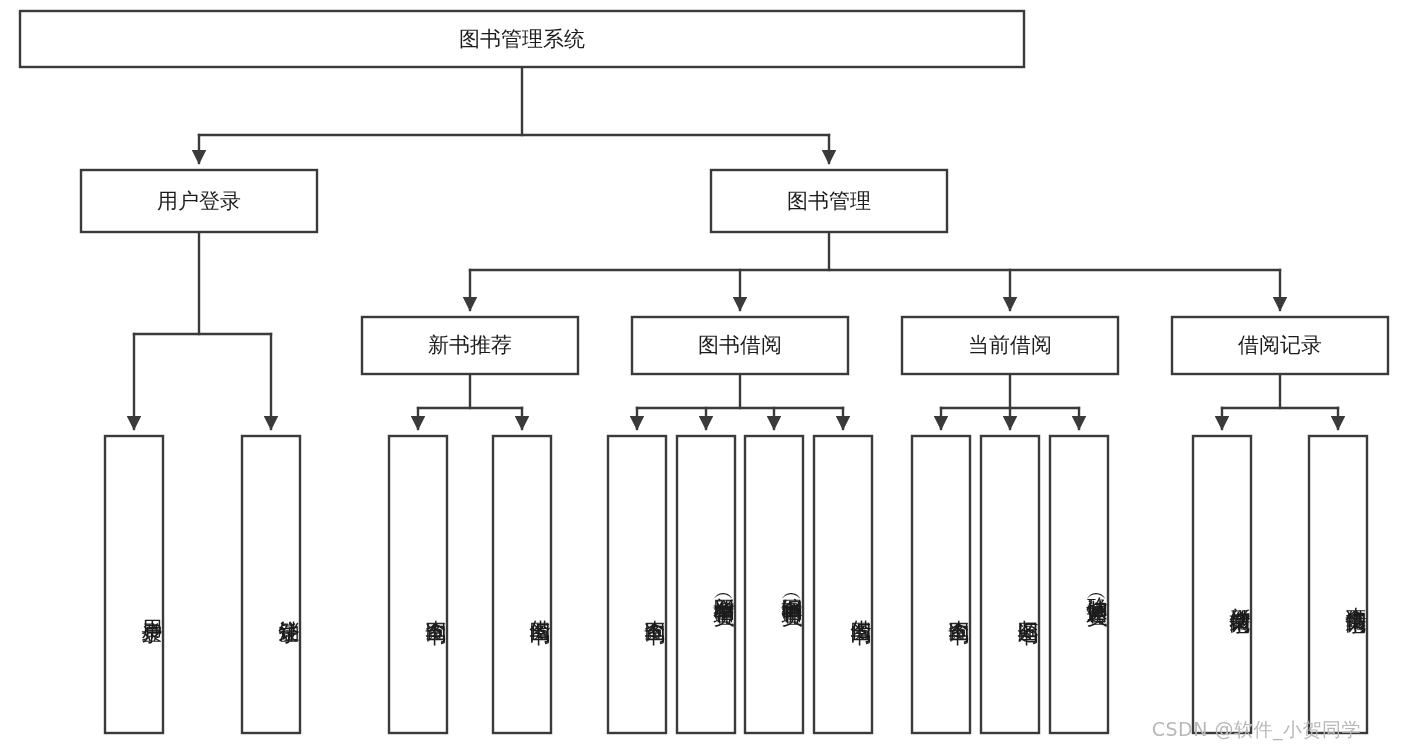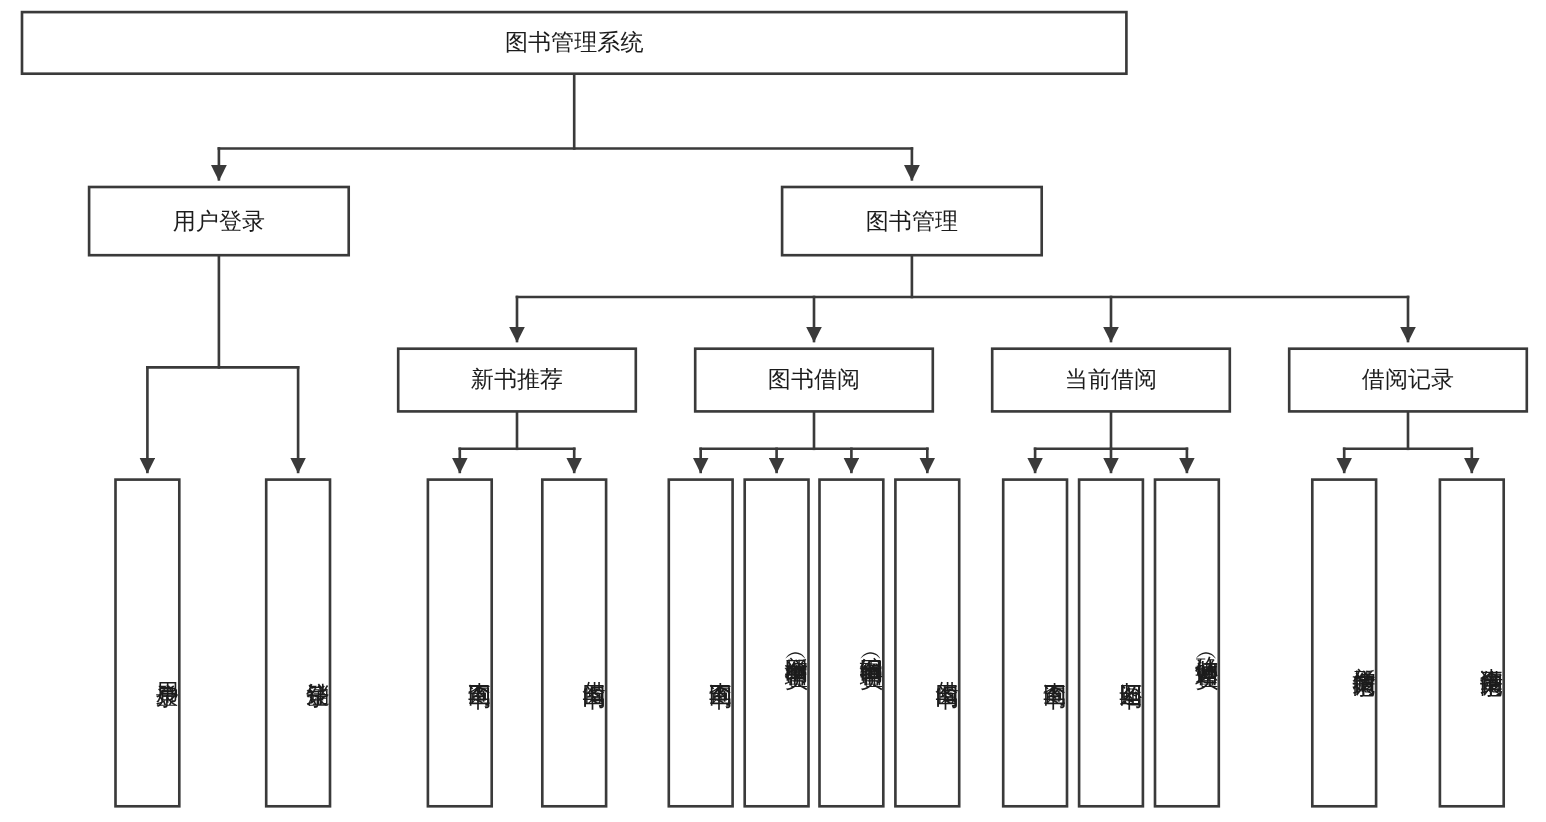--- a/index.html
+++ b/index.html
@@ -199,14 +199,15 @@
   <div class="node-label-v" style="left:608px; top:486px; width:58px; height:240px;">查询图书</div>
   <div class="node-label-v" style="left:677px; top:444px; width:58px; height:285px;">新增图书（管理员）</div>
   <div class="node-label-v" style="left:745px; top:444px; width:58px; height:285px;">编辑图书（管理员）</div>
   <div class="node-label-v" style="left:814px; top:486px; width:58px; height:240px;">借阅图书</div>
   <div class="node-label-v" style="left:912px; top:486px; width:58px; height:240px;">查询图书</div>
   <div class="node-label-v" style="left:981px; top:486px; width:58px; height:240px;">归还图书</div>
   <div class="node-label-v" style="left:1050px; top:444px; width:58px; height:285px;">确认归还（管理员）</div>
   <div class="node-label-v" style="left:1193px; top:462px; width:58px; height:265px;">新增借阅记录</div>
   <div class="node-label-v" style="left:1309px; top:462px; width:58px; height:265px;">查询借阅记录</div>
 
+  <div class="watermark">CSDN @软件_小贺同学</div>
 
 </div>
 
 </body></html>

